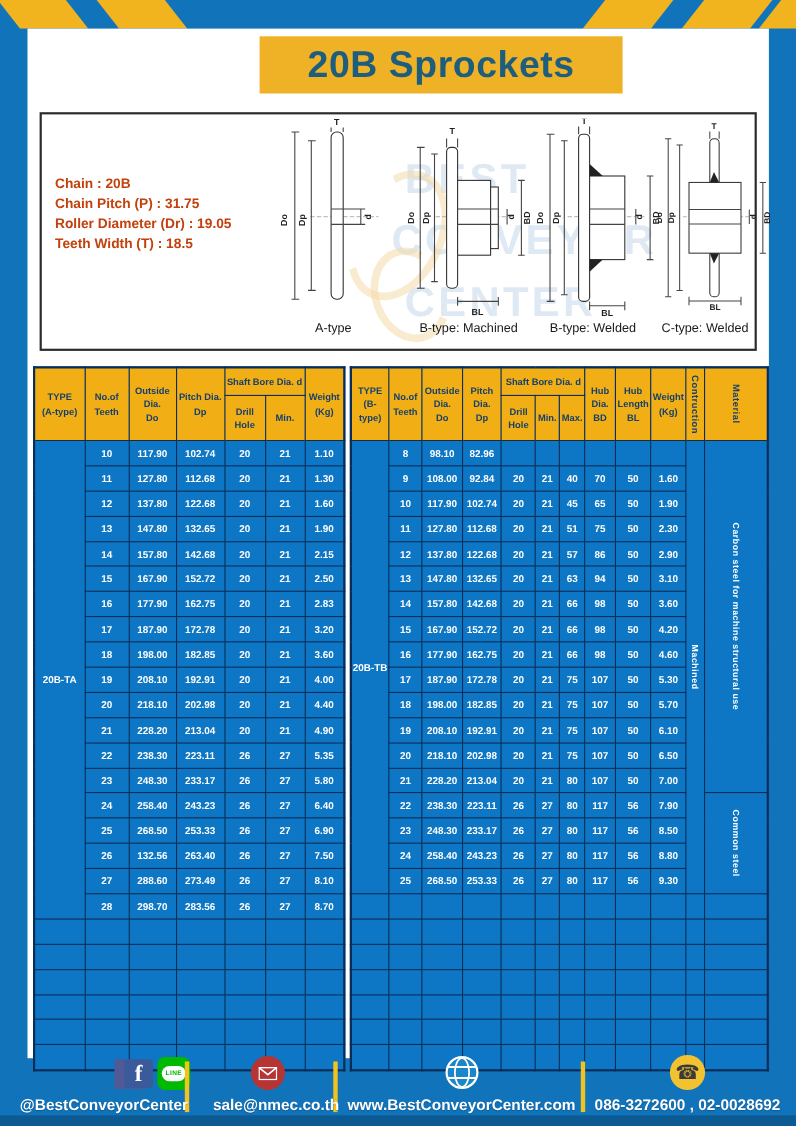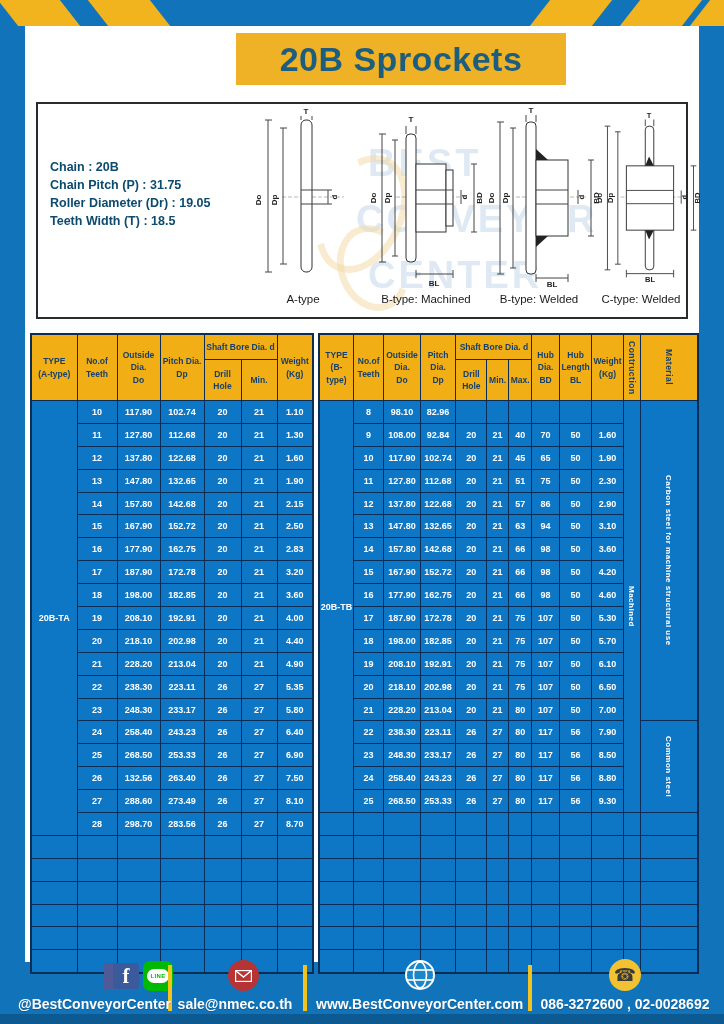--- a/index.html
+++ b/index.html
@@ -15,21 +15,21 @@
   
   .page{position:absolute;left:25px;top:26px;width:674px;height:936px;background:#ffffff;}
 
   .title-banner{position:absolute;left:172px;top:7px;width:330px;height:52px;background:#efb125;
     display:flex;align-items:center;justify-content:center;margin-left:39px;}
   .title-banner span{font-size:34px;font-weight:800;color:#1d5e7e;letter-spacing:0.5px;}
 
   
   .spec-box{position:absolute;left:11px;top:76px;width:648px;height:213px;border:2px solid #2b2b2b;background:#fff;}
   .spec-lines{position:absolute;left:12px;top:54px;}
-  .spec-line{font-size:12.5px;font-weight:700;color:#0c4a6e;line-height:18px;white-space:nowrap;}
+  .spec-line{font-size:12.5px;font-weight:700;color:#c2410c;line-height:18px;white-space:nowrap;}
 
   .wm{position:absolute;font-weight:800;color:#c9dbec;opacity:.6;letter-spacing:3px;font-size:38px;line-height:1;}
   .wm-bird{position:absolute;border:7px solid #f3dcab;opacity:.55;border-radius:50%;}
 
   .dia{position:absolute;top:4px;}
   .dia line,.dia rect,.dia path{stroke:#444;stroke-width:1;fill:none;}
   .dia rect.body{fill:#fff;stroke:#333;}
   .dia .weld{fill:#222;stroke:none;}
   .dia text{font-size:8px;font-weight:600;fill:#222;font-family:"Liberation Sans",sans-serif;}
   .dia .cl{stroke:#999;stroke-dasharray:4 2;stroke-width:.7;}
@@ -833,18 +833,18 @@
         <line x1="3" y1="21" x2="29" y2="21" stroke="#fff" stroke-width="1.6"></line>
       </svg>
   </div>
   <div class="icon phone">☎</div>
 
   <div class="footer-sep" style="left:168px"></div>
   <div class="footer-sep" style="left:303px"></div>
   <div class="footer-sep" style="left:528px"></div>
 
   <div class="fseg" style="left:18px;width:152px">@BestConveyorCenter</div>
-  <div class="fseg" style="left:176px;width:118px">sale@nmec.co.th</div>
+  <div class="fseg" style="left:192px;width:118px">sale@nmec.co.th</div>
   <div class="fseg" style="left:316px;width:206px">www.BestConveyorCenter.com</div>
   <div class="fseg" style="left:536px;width:178px">086-3272600 , 02-0028692</div>
 
   <div class="footer-strip"></div>
 </div>
 
 </body></html>

